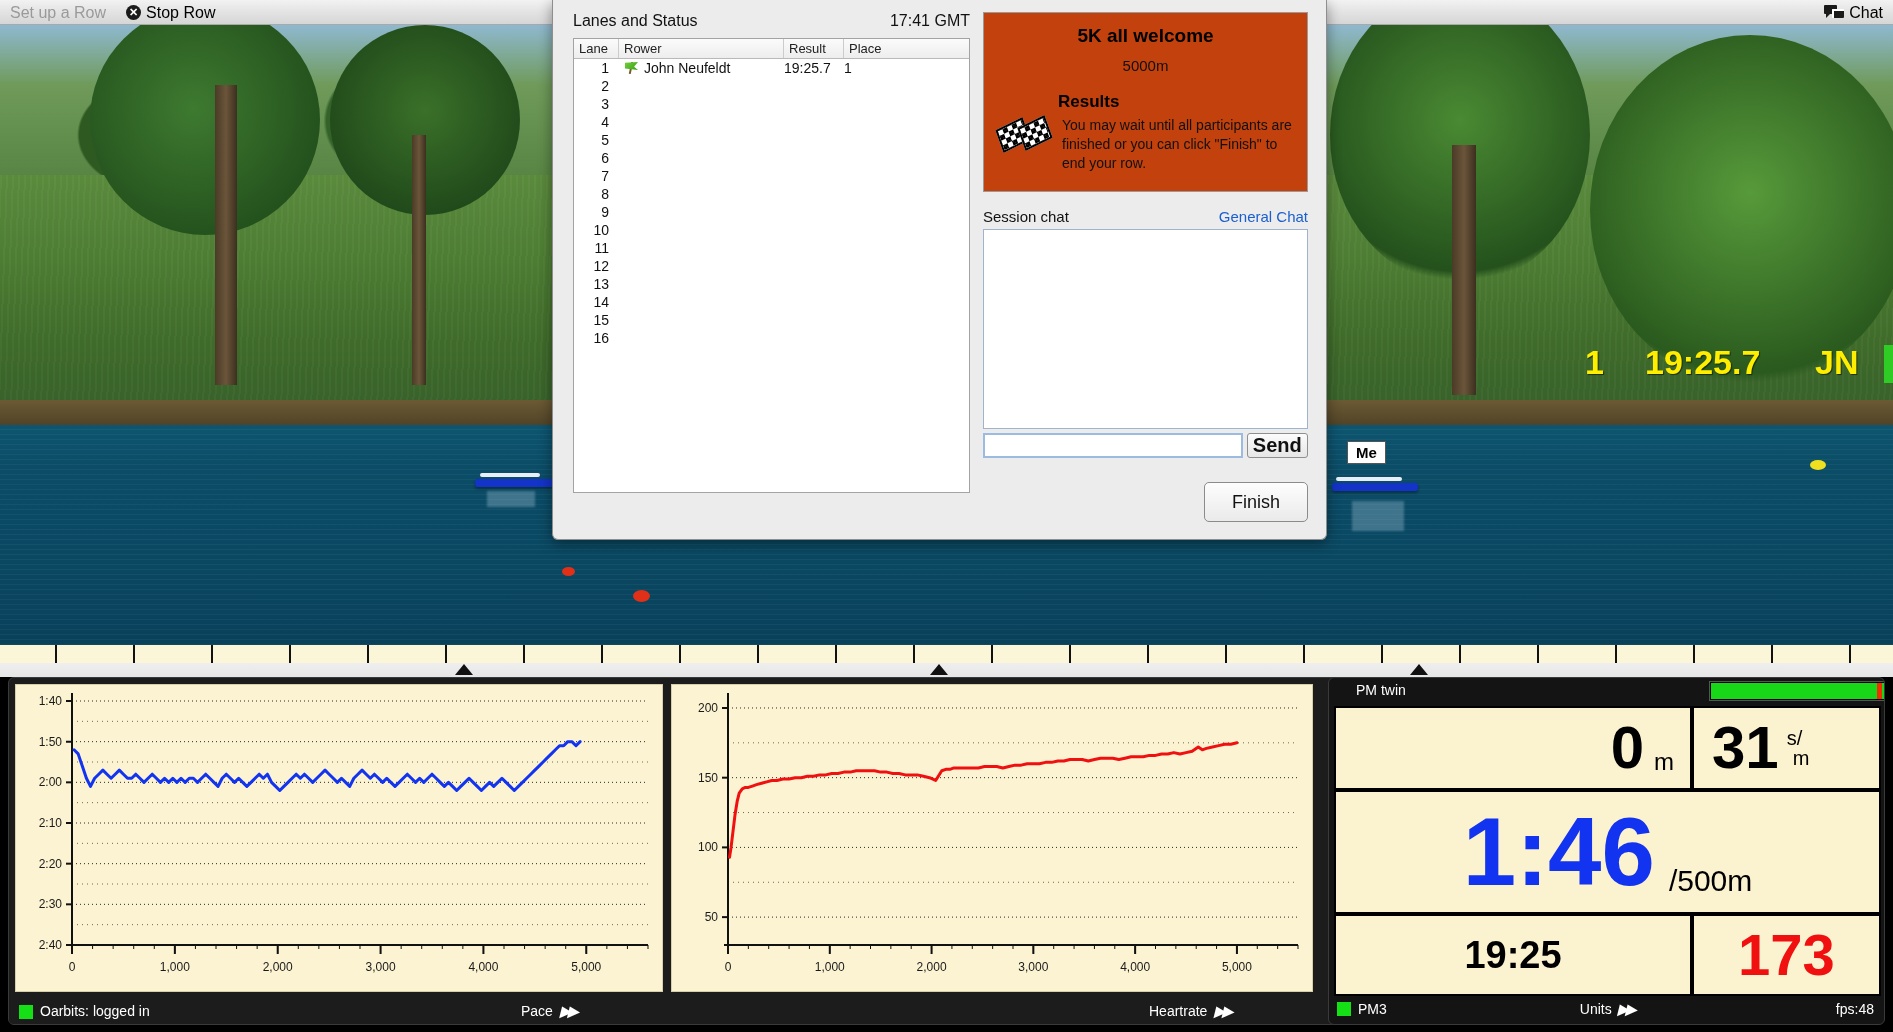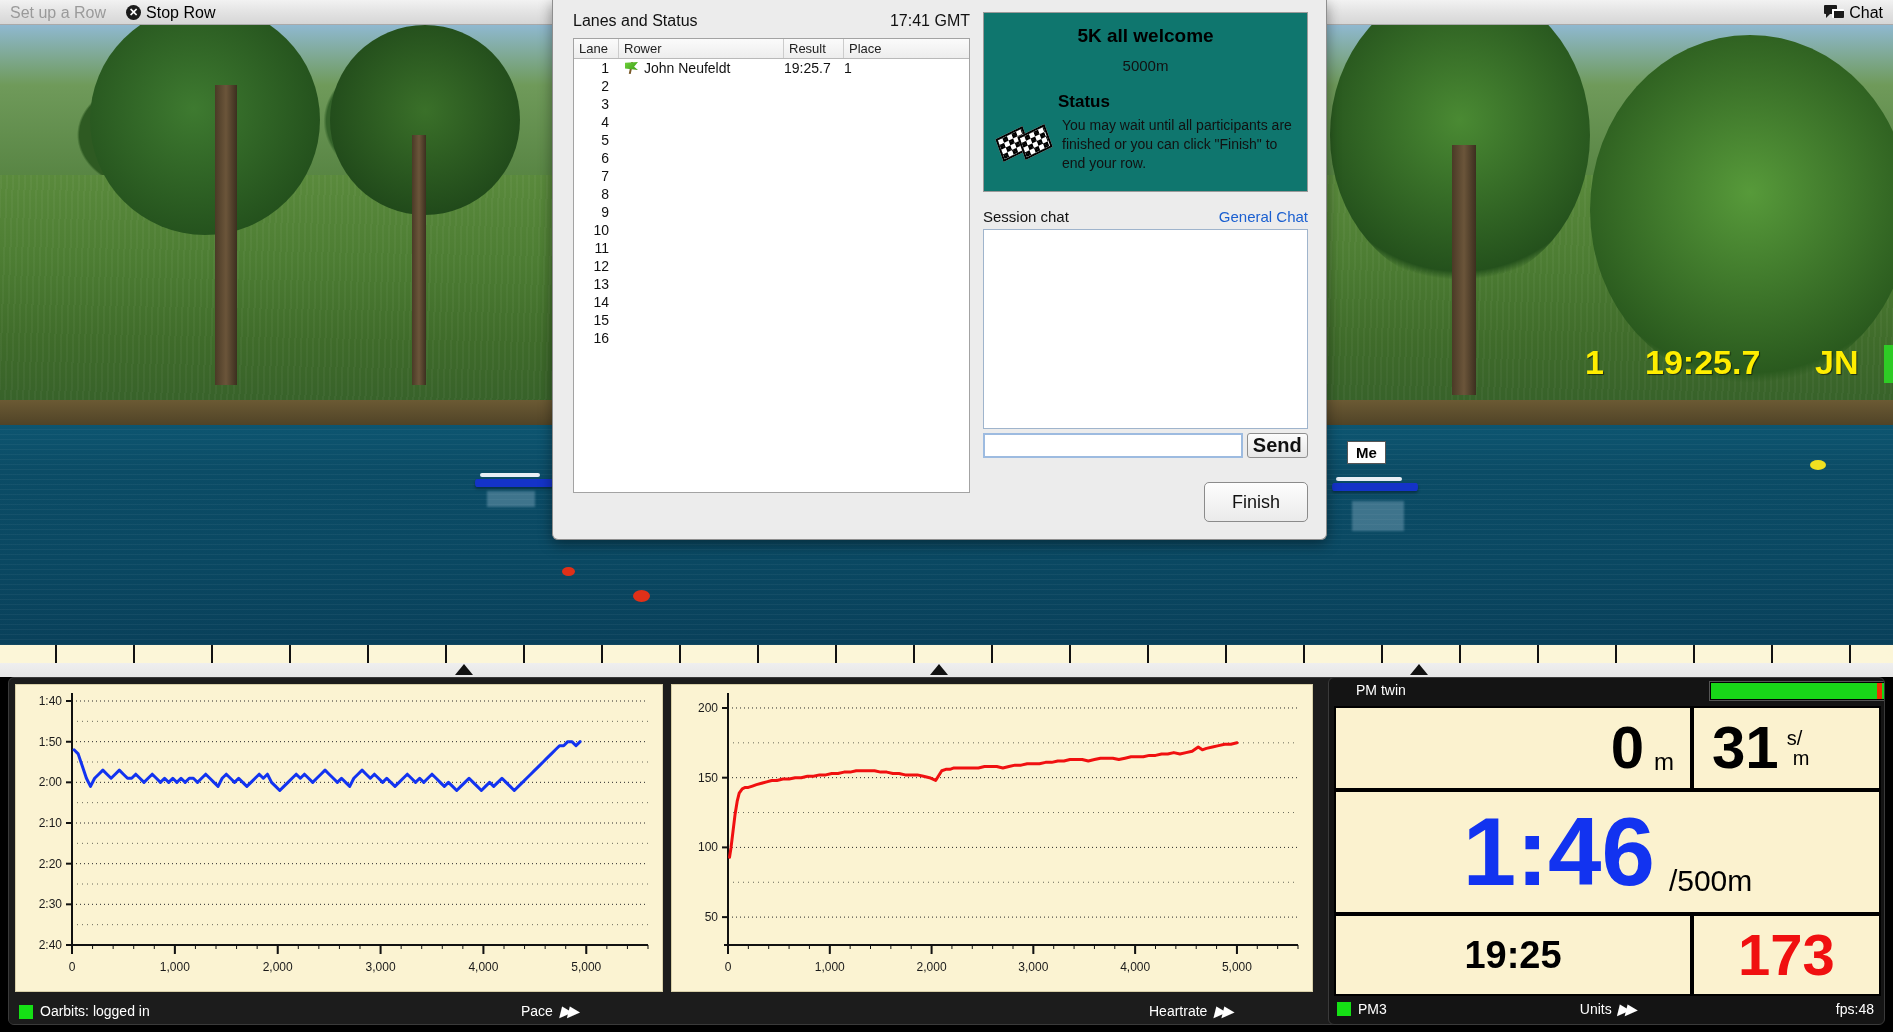--- a/index.html
+++ b/index.html
@@ -105,27 +105,27 @@
   .lt-row{ display:flex; height:18px; font-size:14px; align-items:center; color:#111; }
   .lt-row .c-lane{ text-align:right; padding-right:10px; }
   .lt-row .c-rower{ padding-left:6px; display:flex;align-items:center;gap:5px;}
   .flag-ic{ width:14px;height:12px;flex:none;position:relative; }
   .flag-ic:before{content:"";position:absolute;left:5px;top:0;width:2px;height:12px;background:#7a5a2a;transform:rotate(12deg);}
   .flag-ic:after{content:"";position:absolute;left:0px;top:0px;width:13px;height:8px;
      background:linear-gradient(135deg,#6ed13a,#3f9e18);clip-path:polygon(0 10%,100% 0,70% 60%,100% 100%,0 80%);}
 
   #dlg-right{ position:absolute;left:430px;top:12px;width:325px; }
   .race-box{
-    background:#0f766e;border:1px solid #9a9a9a;padding:12px 14px 14px;
+    background:#c2410c;border:1px solid #9a9a9a;padding:12px 14px 14px;
     height:180px;
   }
   .race-title{ font-size:19px;font-weight:bold;text-align:center;color:#000; }
   .race-dist{ font-size:15px;text-align:center;margin-top:10px;color:#111; }
   .res-title{ font-size:17px;font-weight:bold;margin:18px 0 0 60px;color:#000;}
-  .res-row{ display:flex;gap:12px;align-items:center;margin-top:4px; }
+  .res-row{ display:flex;gap:12px;align-items:flex-start;margin-top:4px; }
   .flags-ic{width:52px;height:38px;flex:none;position:relative;}
   .chkflag{position:absolute;width:30px;height:24px;
      background-image:
        linear-gradient(45deg,#000 25%,transparent 25%,transparent 75%,#000 75%),
        linear-gradient(45deg,#000 25%,transparent 25%,transparent 75%,#000 75%);
      background-size:10px 10px; background-position:0 0,5px 5px; background-color:#fff;
      border:2px solid #000;}
   .chkflag.f1{left:0;top:7px;transform:rotate(-20deg) skewY(-6deg);}
   .chkflag.f2{left:22px;top:5px;transform:rotate(-20deg) skewY(-6deg);}
   .res-text{ font-size:14px;line-height:1.35;color:#111; }
@@ -397,21 +397,21 @@
             <div class="c-place"></div>
           </div>
         </div>
     </div>
   </div>
 
   <div id="dlg-right">
     <div class="race-box">
       <div class="race-title">5K all welcome</div>
       <div class="race-dist">5000m</div>
-      <div class="res-title">Status</div>
+      <div class="res-title">Results</div>
       <div class="res-row">
         <span class="flags-ic">
           <i class="chkflag f1"></i>
             <i class="chkflag f2"></i>
         </span>
         <span class="res-text">You may wait until all participants are finished or you can click "Finish" to end your row.</span>
       </div>
     </div>
 
     <div class="chat-hdr">

